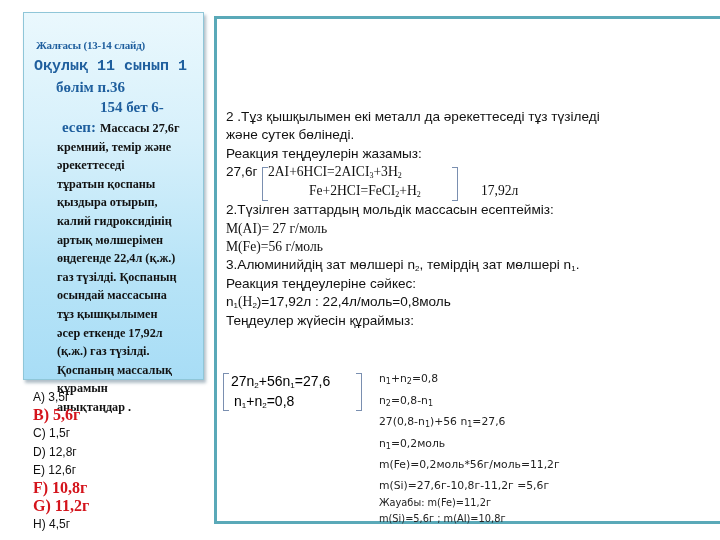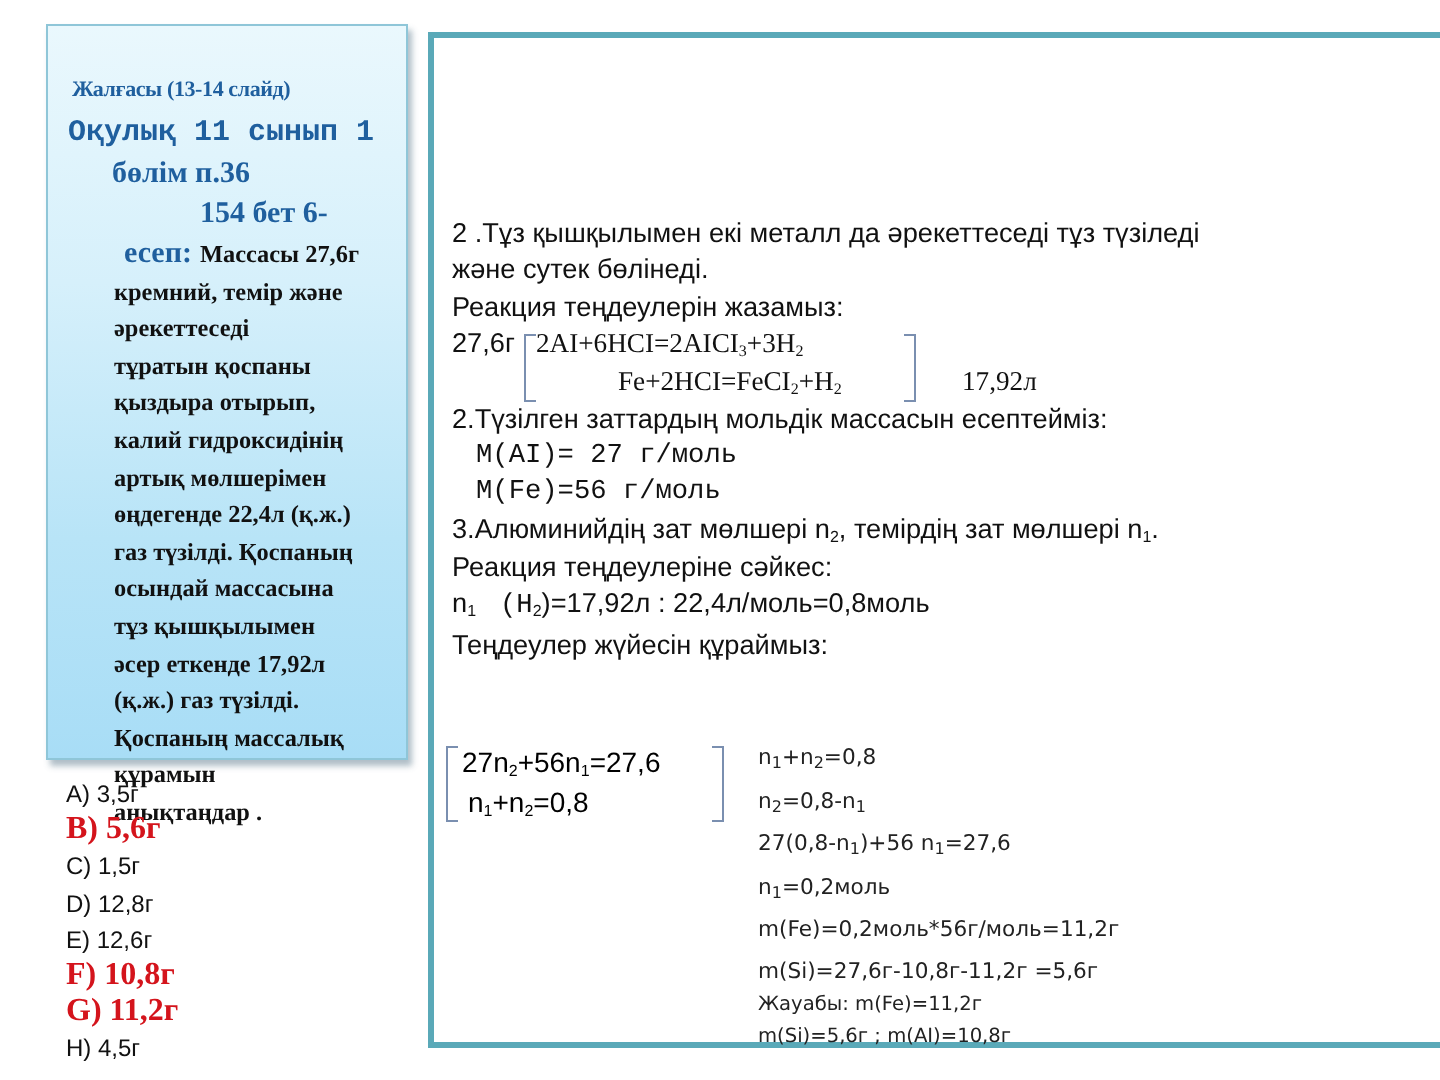--- a/index.html
+++ b/index.html
@@ -40,21 +40,21 @@
 
   .right-panel {
     position:absolute; left:214px; top:16px; width:572px; height:508px;
     border:3px solid #5aa9b8; box-sizing:border-box; background:#fff;
   }
   .rp-text {
     position:absolute; left:9px; top:89px; width:465px;
     font-family:"Liberation Sans", sans-serif; font-size:13.6px; line-height:18.4px; color:#111;
   }
   .rp-line { display:block; white-space:nowrap; }
-  .serif { font-family:Liberation Mono, monospace;margin-left:12px; }
+  .serif { font-family:Liberation Serif, serif; }
   sub { font-size:8px; vertical-align:-2px; line-height:0; }
   .eq-block { position:relative; height:38px; }
   .eq-left { position:absolute; left:0; top:0; }
   .bracket {
     position:absolute; border:1px solid #7a8fb0; box-sizing:border-box;
   }
   .bracket.l { border-right:none; width:6px; }
   .bracket.r { border-left:none; width:6px; }
   .eq1 { position:absolute; left:42px; top:0; font-family:"Liberation Serif", serif; }
   .eq2 { position:absolute; left:55px; top:19px; font-family:"Liberation Serif", serif;margin-left:28px; }

